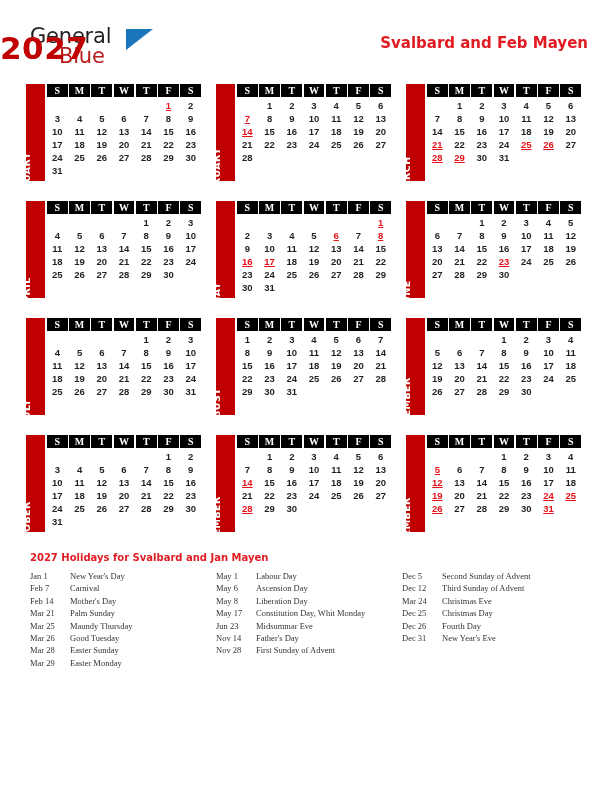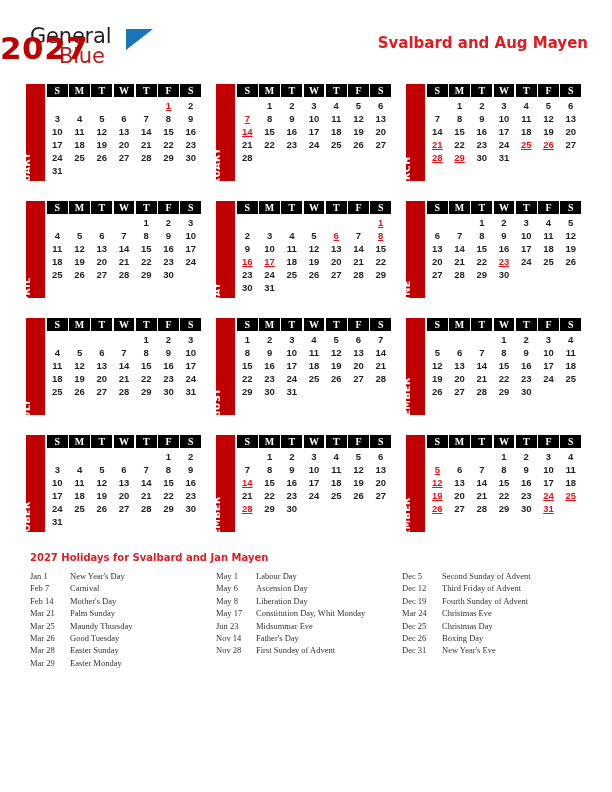--- a/index.html
+++ b/index.html
@@ -206,21 +206,21 @@
 
 <div class="page">
 
   <div class="header">
     <div class="logo">
       <span class="logo-general">General</span>
       <span class="logo-tri"></span>
       <span class="logo-blue">Blue</span>
     </div>
     <div class="year">2027</div>
-    <div class="location">Svalbard and Aug Mayen</div>
+    <div class="location">Svalbard and Feb Mayen</div>
   </div>
 
   <div class="months">
       <div class="month-row">
         <div class="month">
           <div class="month-tab">
             <span>JANUARY</span>
           </div>
           <div class="month-body">
             <div class="dow-row">
@@ -1077,37 +1077,33 @@
             <div class="holiday-name">First Sunday of Advent</div>
           </div>
         </div>
         <div class="holiday-col">
           <div class="holiday-item">
             <div class="holiday-date">Dec 5</div>
             <div class="holiday-name">Second Sunday of Advent</div>
           </div>
           <div class="holiday-item">
             <div class="holiday-date">Dec 12</div>
-            <div class="holiday-name">Third Friday of Advent</div>
-          </div>
-          <div class="holiday-item">
-            <div class="holiday-date">Dec 19</div>
-            <div class="holiday-name">Fourth Sunday of Advent</div>
+            <div class="holiday-name">Third Sunday of Advent</div>
           </div>
           <div class="holiday-item">
             <div class="holiday-date">Mar 24</div>
             <div class="holiday-name">Christmas Eve</div>
           </div>
           <div class="holiday-item">
             <div class="holiday-date">Dec 25</div>
             <div class="holiday-name">Christmas Day</div>
           </div>
           <div class="holiday-item">
             <div class="holiday-date">Dec 26</div>
-            <div class="holiday-name">Boxing Day</div>
+            <div class="holiday-name">Fourth Day</div>
           </div>
           <div class="holiday-item">
             <div class="holiday-date">Dec 31</div>
             <div class="holiday-name">New Year's Eve</div>
           </div>
         </div>
       </div>
   </div>
 
 </div>

